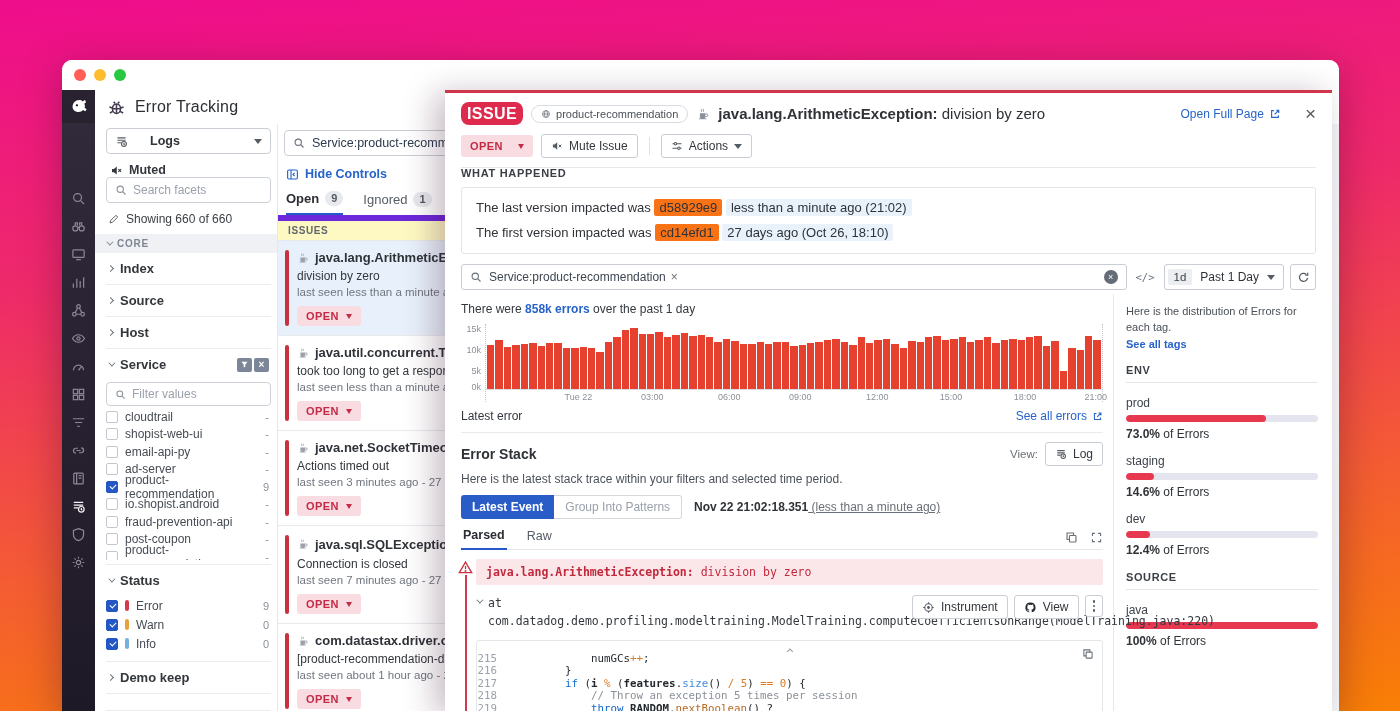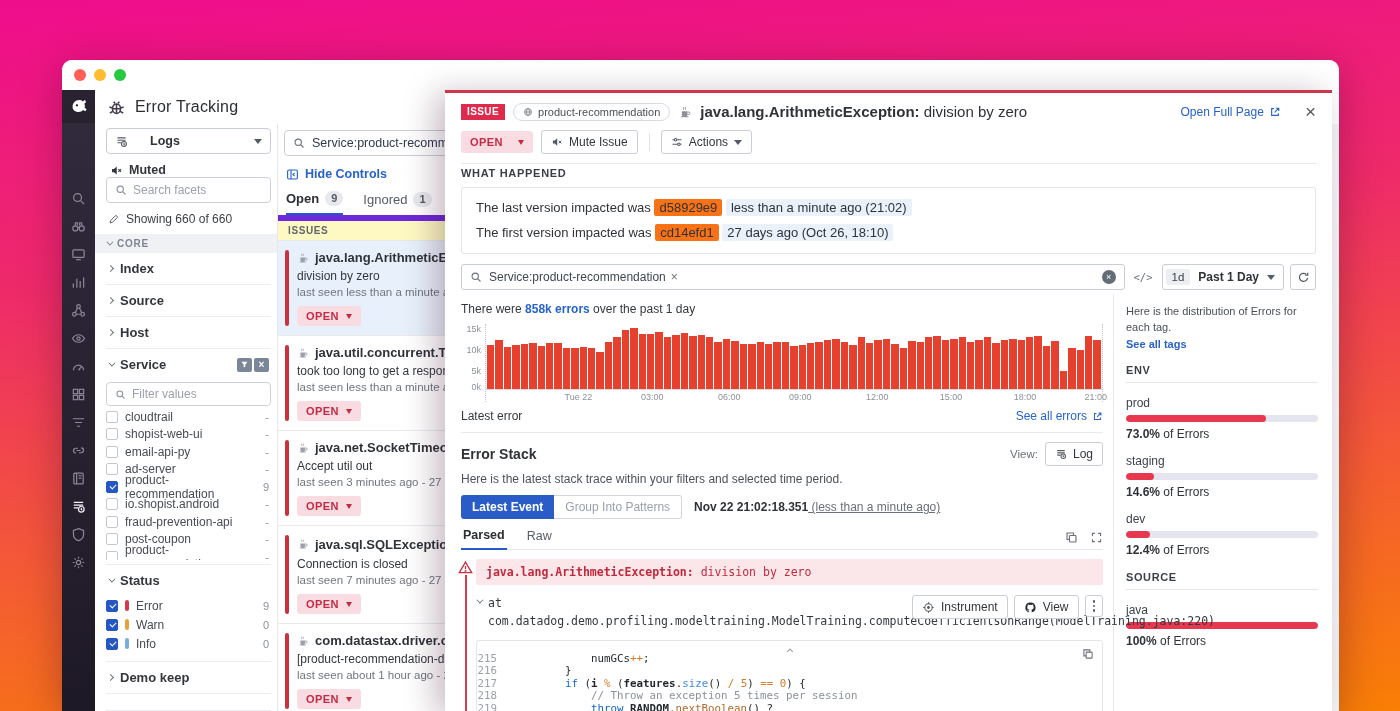--- a/index.html
+++ b/index.html
@@ -85,21 +85,21 @@
   .openpill { margin-top:8px; display:inline-flex; align-items:center; gap:7px; background:#f9dce2; border-radius:3px; padding:4px 9px;
     font-size:11px; font-weight:700; color:#c32b45; letter-spacing:.4px; cursor:pointer; }
   .openpill .caret { border-top-color:#c32b45; border-left-width:3.5px; border-right-width:3.5px; }
   .colfiller { flex:1; background:#f4f5f7; border-left:1px solid #e8e8ec; }
 
   
   .modal { position:absolute; left:383px; top:30px; width:887px; bottom:0; background:#fff;
     border-top:3px solid #cf3649; box-shadow:-10px 4px 30px rgba(50,10,40,.28); }
   .mhead { padding:9px 16px 0 16px; }
   .mrow1 { display:flex; align-items:center; gap:8px; }
-  .ibadge { background:#de2b4d; color:#fff; font-size:10px; font-weight:700; letter-spacing:.4px; border-radius:0; padding:2.5px 6px; }
+  .ibadge { background:#de2b4d; color:#fff; font-size:16px; font-weight:700; letter-spacing:.4px; border-radius:8px; padding:2.5px 6px; }
   .svcpill { border:1px solid #d8dbe2; border-radius:11px; padding:2px 9px; display:flex; align-items:center; gap:5px;
     font-size:11px; color:#4a5158; cursor:pointer; }
   .svcpill svg { width:10px; height:10px; color:#7a828c; }
   .mtitle { font-size:15px; color:#2f3338; white-space:nowrap; }
   .mtitle b { font-weight:700; }
   .ofp { margin-left:auto; display:flex; align-items:center; gap:5px; color:#2763c9; font-size:12px; cursor:pointer; }
   .ofp svg { width:12px; height:12px; }
   .mclose { margin-left:16px; font-size:19px; color:#555b63; line-height:1; cursor:pointer; }
   .mrow2 { display:flex; align-items:center; gap:8px; margin-top:9px; }
   .mopen { background:#f9dce2; border-radius:3px; padding:5px 9px; width:72px; display:flex; align-items:center; justify-content:space-between;
@@ -121,21 +121,21 @@
 
   .msearchrow { display:flex; align-items:center; gap:6px; padding:10px 16px 0 16px; }
   .msinput { flex:1; height:26px; border:1px solid #c9cdd4; border-radius:3px; display:flex; align-items:center; gap:7px; padding:0 8px; cursor:text; }
   .msinput .qchip { font-size:12px; color:#3d4752; display:flex; align-items:center; gap:5px; white-space:nowrap; }
   .qchip .qx { color:#6a7077; font-size:12px; }
   .msclear { margin-left:auto; width:14px; height:14px; border-radius:50%; background:#646c77; color:#fff; font-size:9px;
     display:flex; align-items:center; justify-content:center; cursor:pointer; }
   .codetoggle { font-family:"DejaVu Sans Mono",monospace; font-size:10.5px; color:#6b7380; margin:0 3px; cursor:pointer; }
   .timebox { border:1px solid #c9cdd4; border-radius:3px; height:26px; display:flex; align-items:center; padding:0 8px 0 3px; gap:8px; cursor:pointer; }
   .timebox .oneD { background:#eceef2; border-radius:2px; padding:2px 6px; font-size:11.5px; color:#3d434b; }
-  .timebox .rng { font-size:12px; color:#2f3338; white-space:nowrap;font-weight:bold; }
+  .timebox .rng { font-size:12px; color:#2f3338; white-space:nowrap; }
   .refbtn { border:1px solid #c9cdd4; border-radius:3px; width:26px; height:26px; display:flex; align-items:center; justify-content:center; cursor:pointer; color:#555b63; }
   .refbtn svg { width:13px; height:13px; }
 
   .msplit { display:flex; align-items:stretch; margin-top:4px; }
   .mleft { flex:1; min-width:0; padding:8px 10px 0 16px; }
   .mright { width:219px; flex-shrink:0; border-left:1px solid #e6e8ec; padding:10px 14px 0 12px; min-height:560px; }
 
   .summary { font-size:12px; color:#33383e; }
   .summary .lnk { color:#2763c9; font-weight:700; cursor:pointer; }
 
@@ -547,21 +547,21 @@
                 <span class="caret"></span>
               </span></div>
             <div class="icard"><div class="trow">
                 <span class="icon">
                   <svg viewBox="0 0 16 16" width="12" height="12">
                     <path fill="#9aa1ab" d="M4.5 7.2h6.2v3.3a3.1 3.1 0 0 1-6.2 0z"></path>
                     <path fill="none" stroke="#9aa1ab" stroke-width="1.1" d="M10.7 8h1.5a1.4 1.4 0 0 1 0 2.8h-1.7M3.4 13.4h8.4M6.2 2.2c.8 1-.8 2 .2 3.2M8.4 2.2c.8 1-.8 2 .2 3.2"></path>
                   </svg>
                 </span>
                 <span class="ttl">java.net.SocketTimeoutException</span>
-              </div><div class="sub">Accept util out</div><div class="meta">last seen 3 minutes ago - 27 days old</div><span class="openpill">
+              </div><div class="sub">Actions timed out</div><div class="meta">last seen 3 minutes ago - 27 days old</div><span class="openpill">
                 <span>OPEN</span>
                 <span class="caret"></span>
               </span></div>
             <div class="icard"><div class="trow">
                 <span class="icon">
                   <svg viewBox="0 0 16 16" width="12" height="12">
                     <path fill="#9aa1ab" d="M4.5 7.2h6.2v3.3a3.1 3.1 0 0 1-6.2 0z"></path>
                     <path fill="none" stroke="#9aa1ab" stroke-width="1.1" d="M10.7 8h1.5a1.4 1.4 0 0 1 0 2.8h-1.7M3.4 13.4h8.4M6.2 2.2c.8 1-.8 2 .2 3.2M8.4 2.2c.8 1-.8 2 .2 3.2"></path>
                   </svg>
                 </span>

